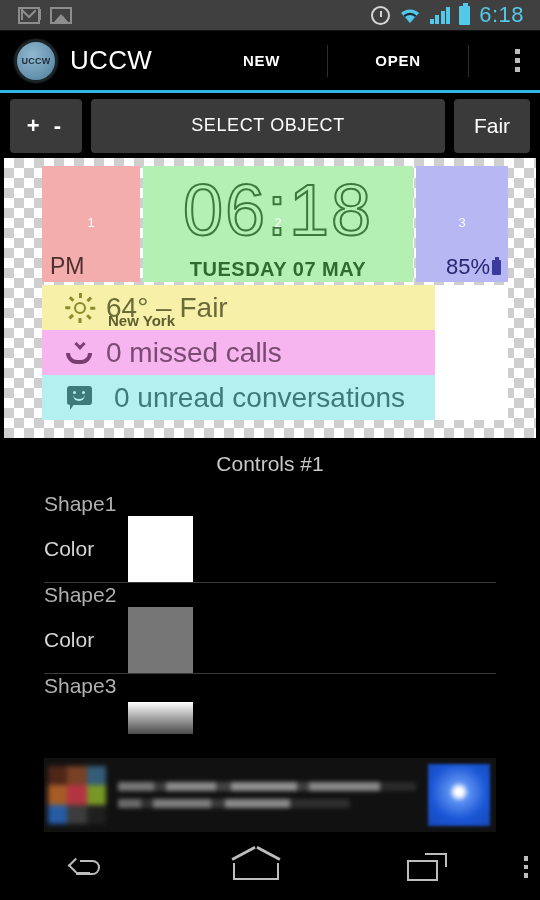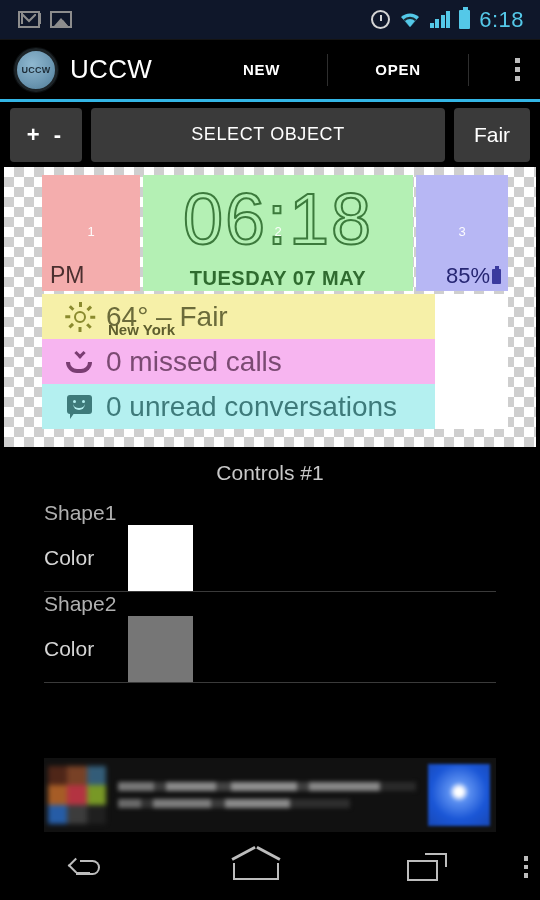--- a/index.html
+++ b/index.html
@@ -6,21 +6,21 @@
   html, body {
     width:540px; height:900px;
     background:#000;
     font-family:"Liberation Sans", sans-serif;
     overflow:hidden;
   }
   .screen { position:relative; width:540px; height:900px; background:#000; }
 
   
   .statusbar {
-    height:40px; background:#0f172a;
+    height:31px; background:#404040;
     display:flex; align-items:center; padding:0 10px;
     border-bottom:1px solid #141414;
   }
   .sb-left { display:flex; align-items:center; gap:10px; padding-left:8px; }
   .sb-right { margin-left:auto; display:flex; align-items:center; gap:9px; padding-right:6px; }
   .sb-time { color:#54c8e8; font-size:22px; letter-spacing:.5px; font-weight:400; }
   .icon-gmail { width:22px; height:17px; border:2px solid #8d8d8d; position:relative; }
   .icon-gmail:before {
     content:""; position:absolute; left:1px; top:0px; width:16px; height:11px;
     border-left:2px solid #8d8d8d; border-right:2px solid #8d8d8d;
@@ -127,21 +127,21 @@
   .lrow { display:flex; align-items:center; height:45px; padding-left:12px; }
   .lrow .li { width:52px; display:flex; align-items:center; justify-content:center; }
   .lrow .ltext { font-size:28px; font-weight:300; white-space:nowrap; }
   .r-weather { background:#f6f0a8; width:393px; }
   .r-weather .ltext { color:#6b6b3a; position:relative; }
   .r-weather .sub {
     position:absolute; left:2px; top:20px; font-size:15px; font-weight:bold; color:#5e5e2e;
   }
   .r-calls { background:#f7b5f0; width:393px; }
   .r-calls .ltext { color:#7a4a72; }
-  .r-msgs { background:#b4f0f0; width:393px; }
+  .r-msgs { background:#b4f0f0; width:393px;gap:8px; }
   .r-msgs .ltext { color:#3e7a7a; }
 
   .sun { width:30px; height:30px; position:relative; }
   .sun .core { position:absolute; left:9px; top:9px; width:12px; height:12px; border:2.5px solid #8a8a2e; border-radius:50%; }
   .sun i { position:absolute; left:14px; top:0; width:2.5px; height:5px; background:#8a8a2e; transform-origin:1.25px 15px; }
 
   .phone-ico { width:30px; height:26px; position:relative; }
   .phone-ico .hs {
     position:absolute; left:1px; bottom:2px; width:26px; height:11px;
     border:4px solid #7a3d72; border-top:none;
@@ -333,20 +333,27 @@
 
     <div class="shape-block">
       <div class="shape-label">Shape2</div>
       <div class="prop-row">
         <div class="prop-label">Color</div>
         <div class="swatch" style="background:#767676"></div>
       </div>
     </div>
     <div class="divider"></div>
 
+    <div class="shape-block">
+      <div class="shape-label">Shape3</div>
+      <div class="prop-row" style="height:40px">
+        <div class="prop-label" style="visibility:hidden">Color</div>
+        <div class="swatch" style="background:linear-gradient(#ffffff,#4a4a4a); height:32px; margin-left:0"></div>
+      </div>
+    </div>
   </div>
 
   <div class="ad">
     <div class="ad-ico">
       <span style="background:#5a2a1a"></span>
         <span style="background:#8a4a2a"></span>
         <span style="background:#3a6a8a"></span>
       <span style="background:#c06a2a"></span>
         <span style="background:#d03a4a"></span>
         <span style="background:#8ab02a"></span>

